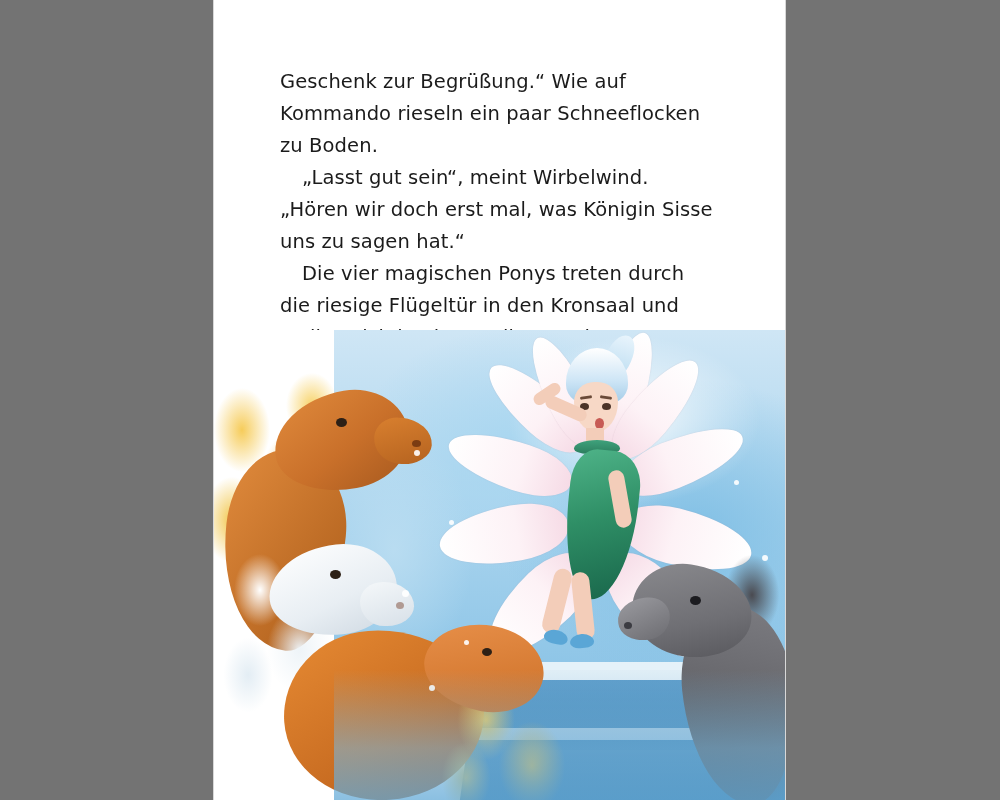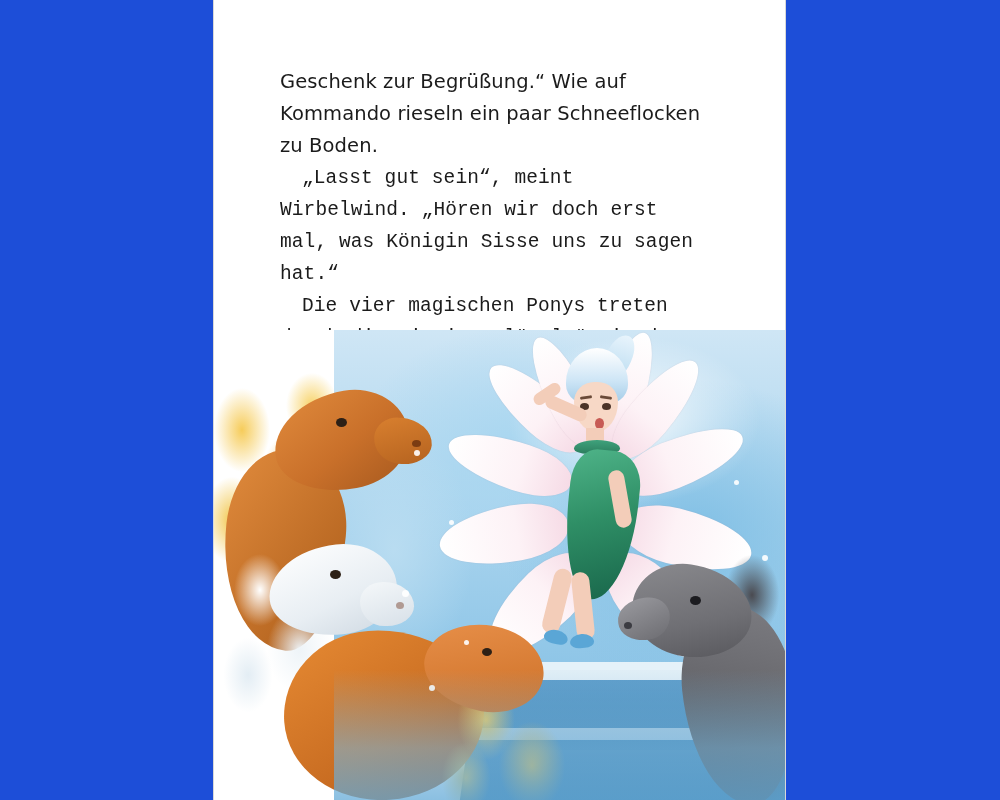--- a/index.html
+++ b/index.html
@@ -11,21 +11,21 @@
     overflow: hidden;
   }
   body {
     font-family: "Liberation Sans", sans-serif;
   }
 
   .viewport {
     position: relative;
     width: 1000px;
     height: 800px;
-    background: #1d4ed8;
+    background: #737373;
   }
 
   
   .page-sheet {
     position: absolute;
     left: 213px;
     top: 0px;
     width: 573px;
     height: 800px;
     background: #ffffff;
@@ -47,21 +47,20 @@
     line-height: 32px;
     letter-spacing: 0.1px;
   }
   .para {
     margin: 0;
     text-indent: 0;
     white-space: pre-wrap;
   }
   .para.indent {
     text-indent: 22px;
-    font-family: Liberation Mono, monospace;
   }
 
   
   .illustration {
     position: absolute;
     left: 0;
     top: 330px;
     width: 571px;
     height: 470px;
     overflow: hidden;

